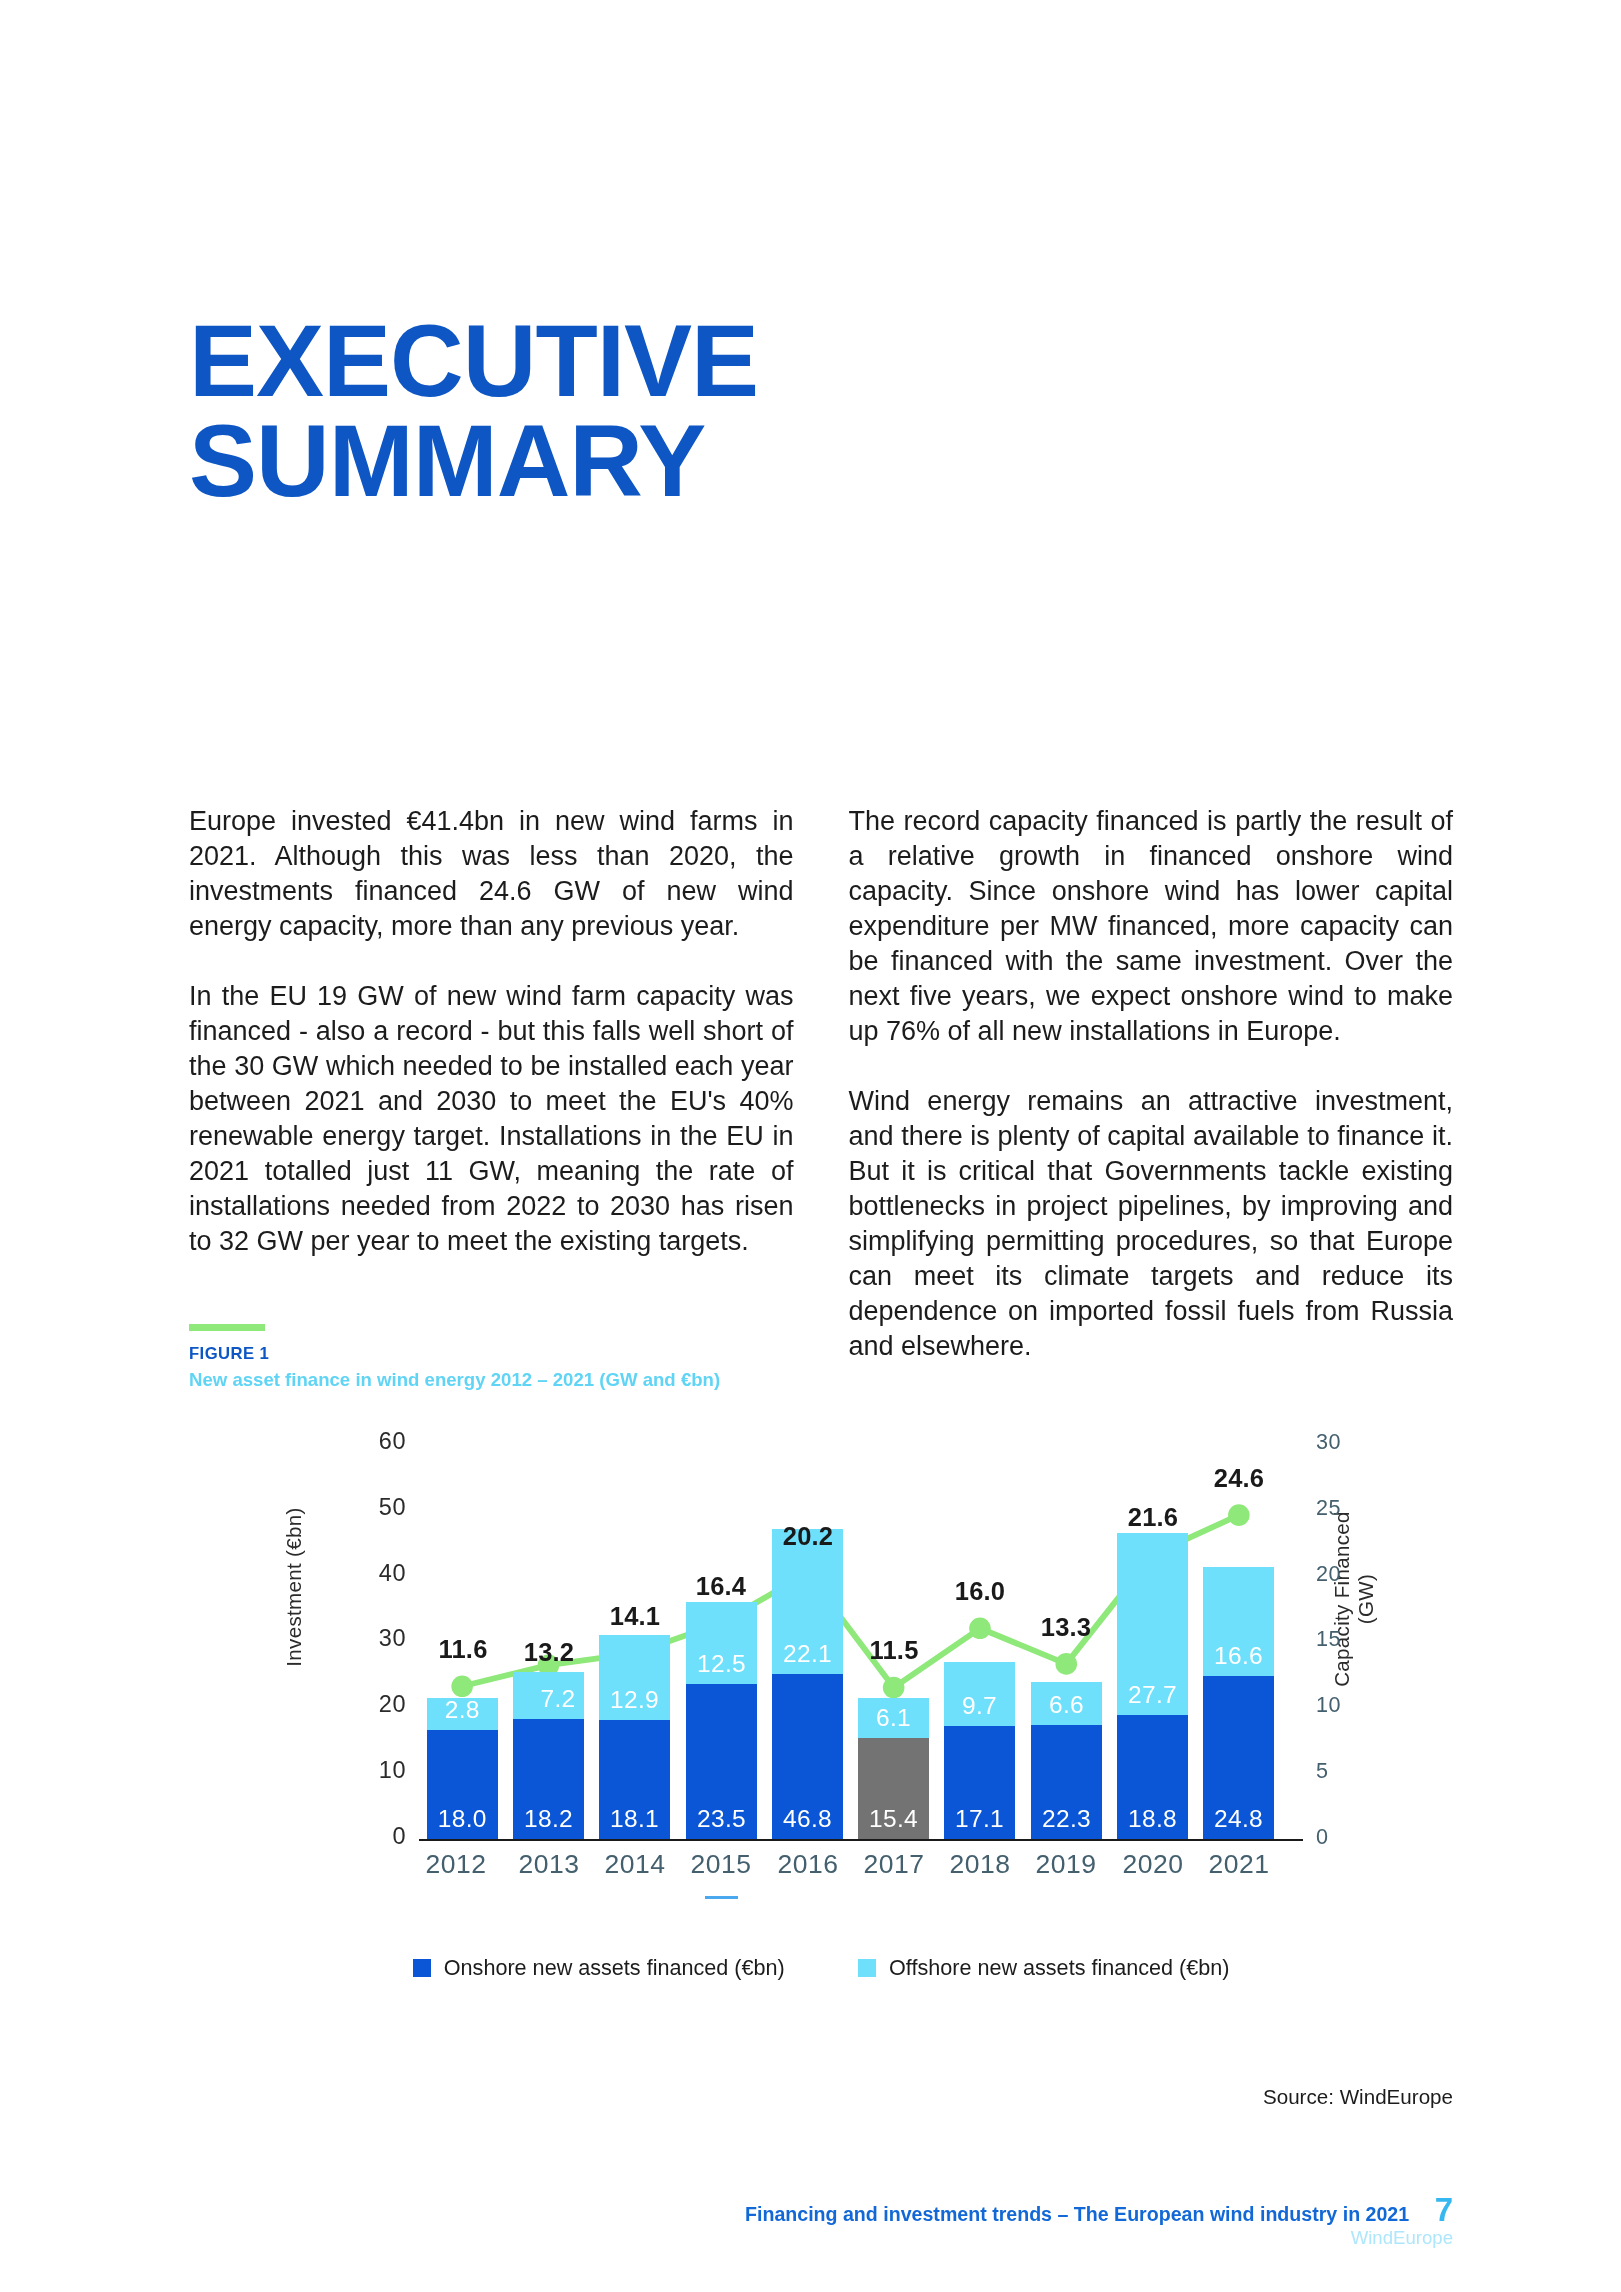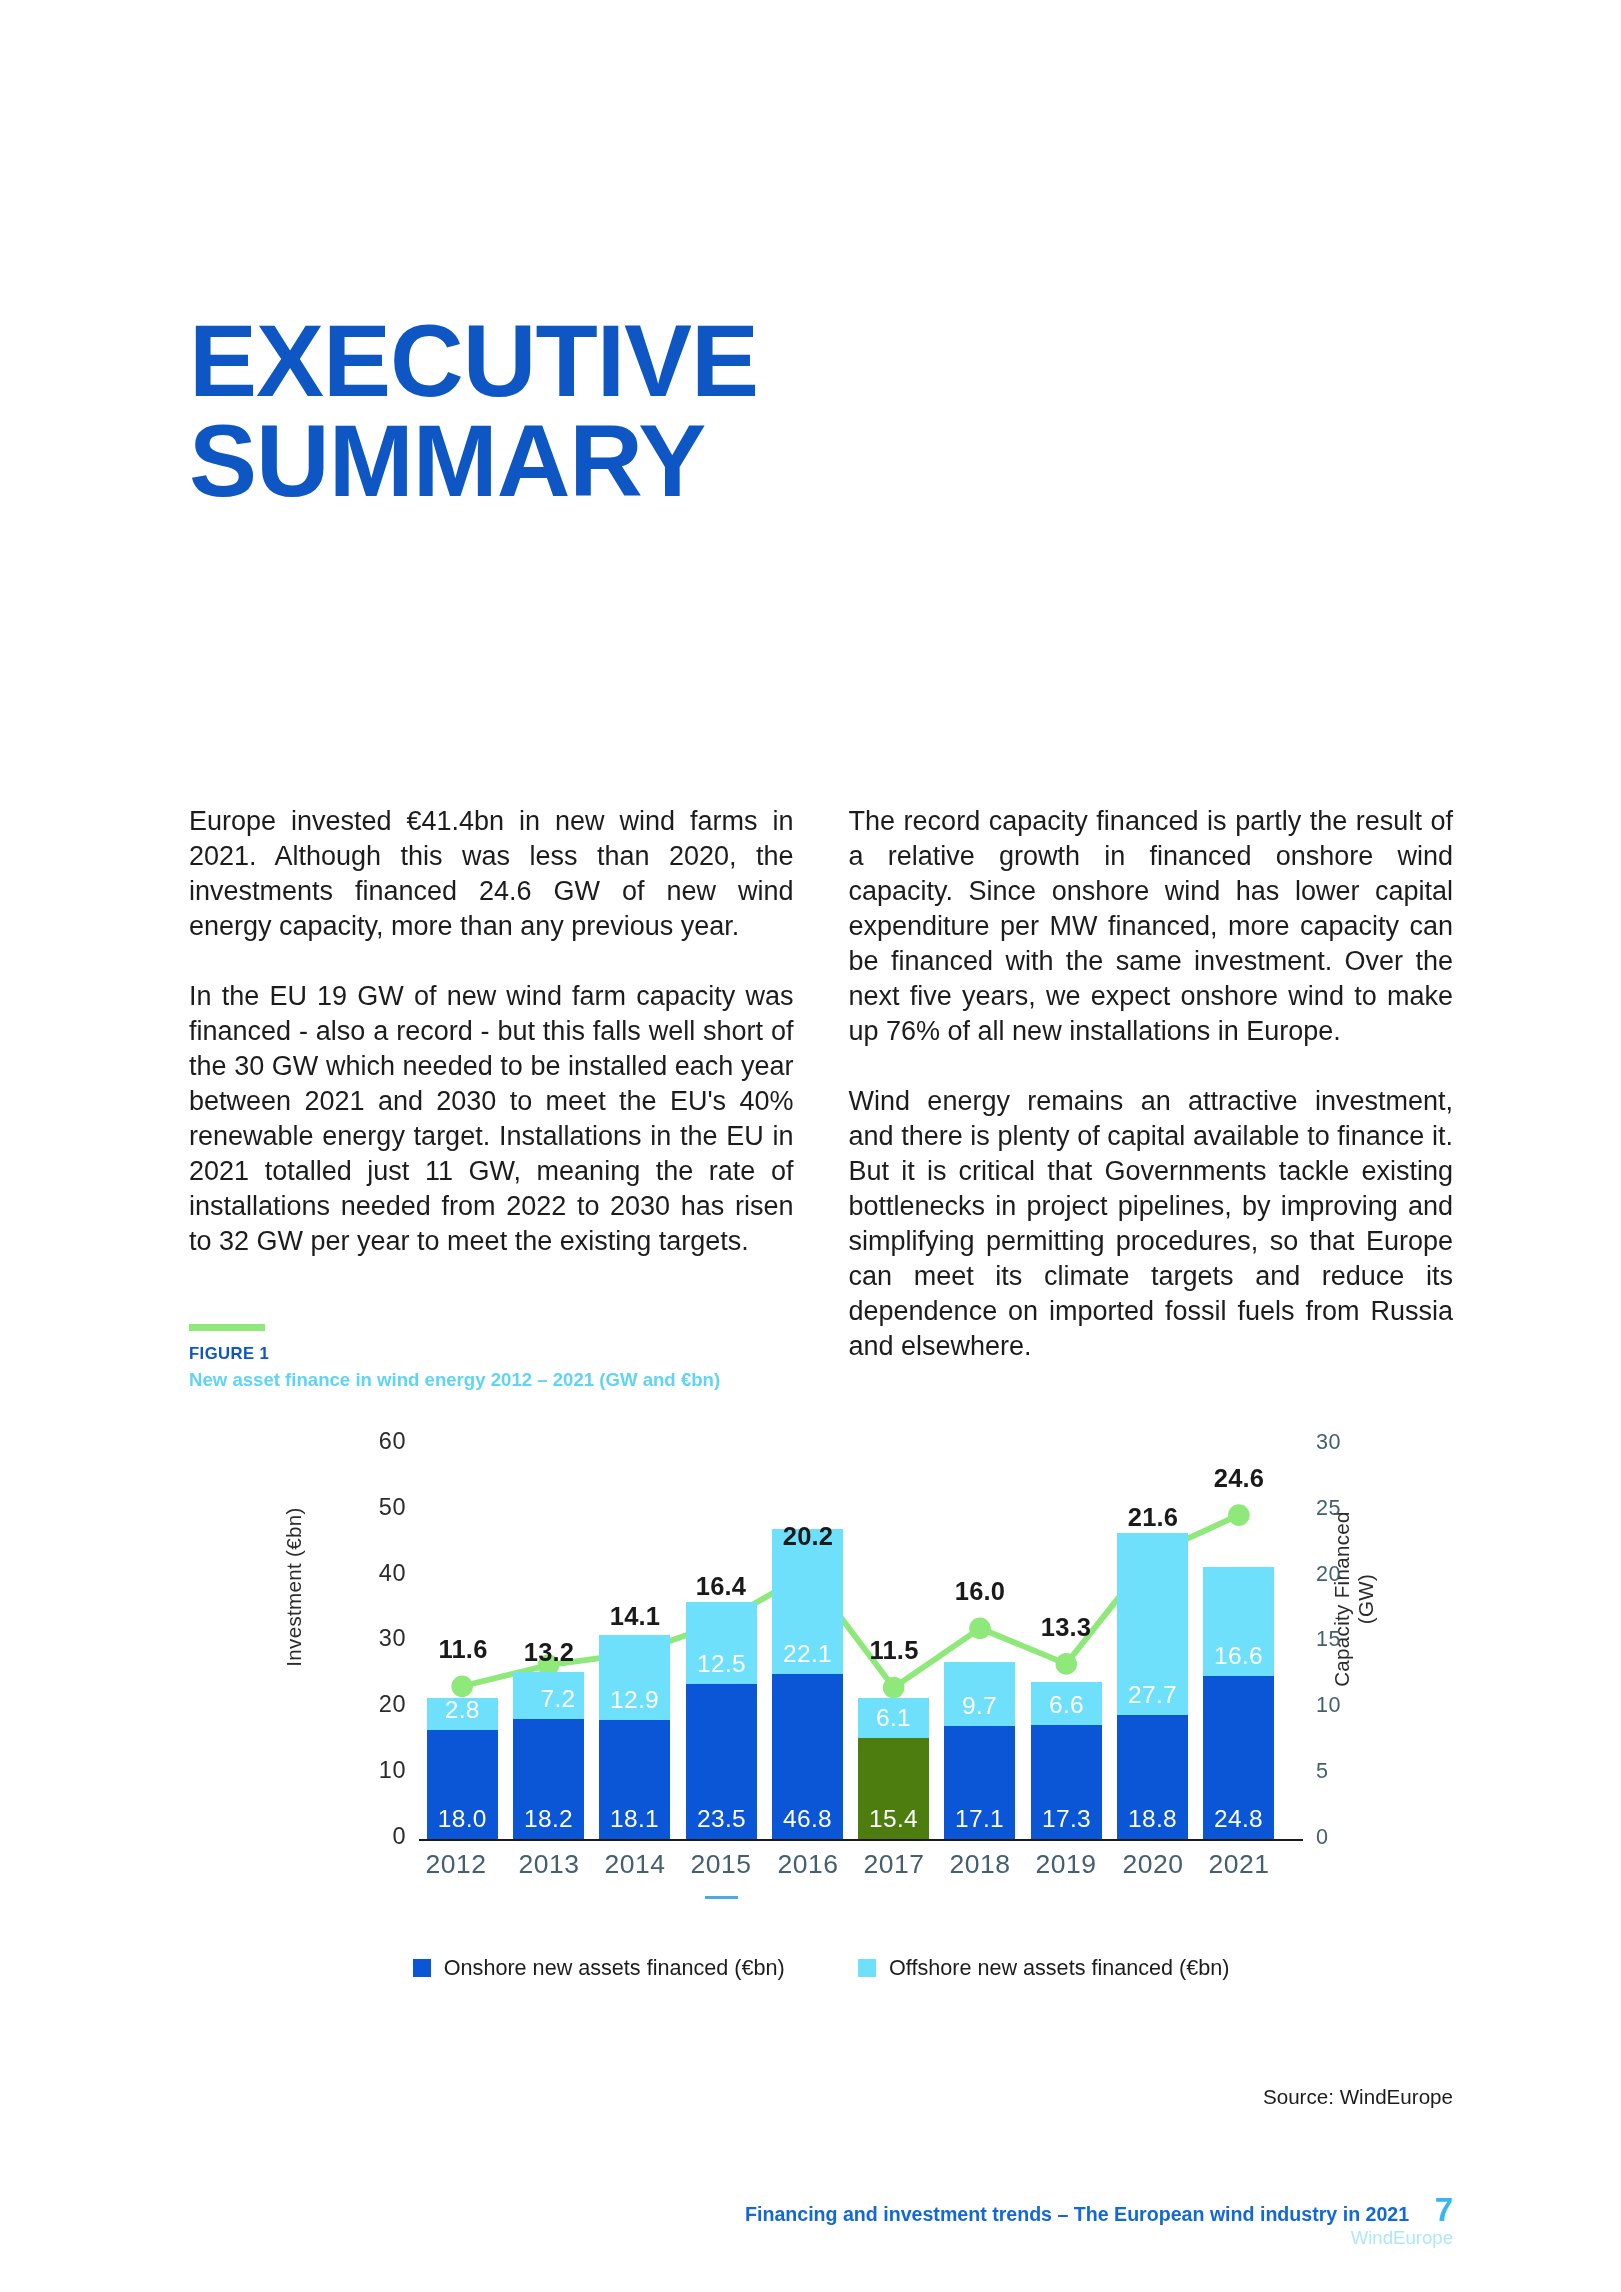--- a/index.html
+++ b/index.html
@@ -363,38 +363,38 @@
       </div>
       <div class="bar-col" style="left: 353px; height: 310px;">
         <div class="seg seg-on" style="bottom: 0px; height: 165px; background: rgb(10, 86, 214);">
           <span class="seg-label">46.8</span>
         </div>
         <div class="seg seg-off" style="bottom: 165px; height: 145px; background: rgb(111, 224, 251);">
           <span class="seg-label">22.1</span>
         </div>
       </div>
       <div class="bar-col" style="left: 439px; height: 142px;">
-        <div class="seg seg-on" style="bottom: 0px; height: 101px; background: #4d7c0f;">
+        <div class="seg seg-on" style="bottom: 0px; height: 101px; background: #737373;">
           <span class="seg-label">15.4</span>
         </div>
         <div class="seg seg-off" style="bottom: 101px; height: 40px; background: rgb(111, 224, 251);">
           <span class="seg-label">6.1</span>
         </div>
       </div>
       <div class="bar-col" style="left: 525px; height: 176px;">
         <div class="seg seg-on" style="bottom: 0px; height: 113px; background: rgb(10, 86, 214);">
           <span class="seg-label">17.1</span>
         </div>
         <div class="seg seg-off" style="bottom: 113px; height: 64px; background: rgb(111, 224, 251);">
           <span class="seg-label">9.7</span>
         </div>
       </div>
       <div class="bar-col" style="left: 612px; height: 157px;">
         <div class="seg seg-on" style="bottom: 0px; height: 114px; background: rgb(10, 86, 214);">
-          <span class="seg-label">17.3</span>
+          <span class="seg-label">22.3</span>
         </div>
         <div class="seg seg-off" style="bottom: 114px; height: 43px; background: rgb(111, 224, 251);">
           <span class="seg-label">6.6</span>
         </div>
       </div>
       <div class="bar-col" style="left: 698px; height: 306px;">
         <div class="seg seg-on" style="bottom: 0px; height: 124px; background: rgb(10, 86, 214);">
           <span class="seg-label">18.8</span>
         </div>
         <div class="seg seg-off" style="bottom: 124px; height: 182px; background: rgb(111, 224, 251);">

